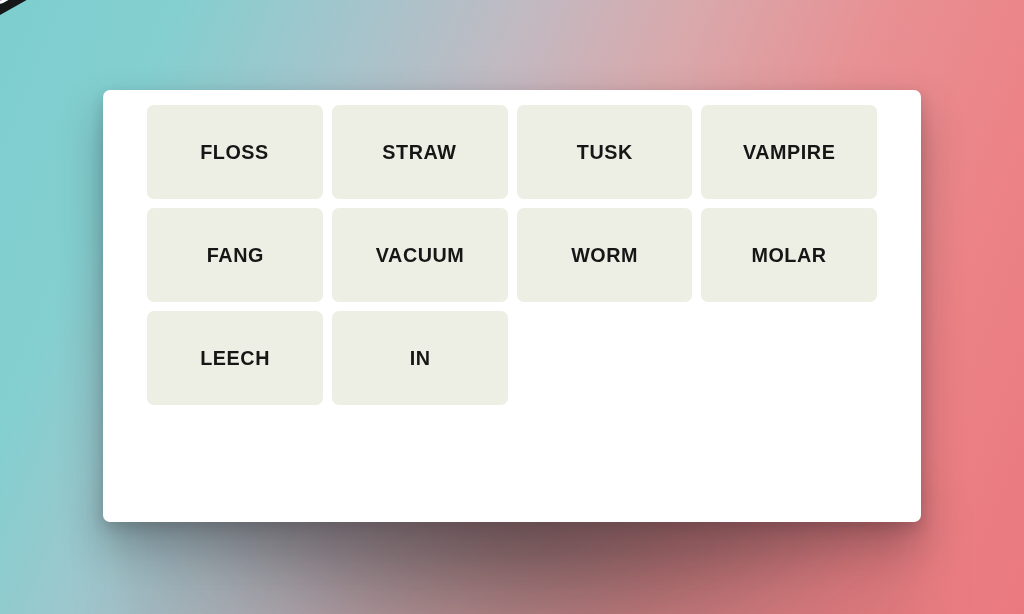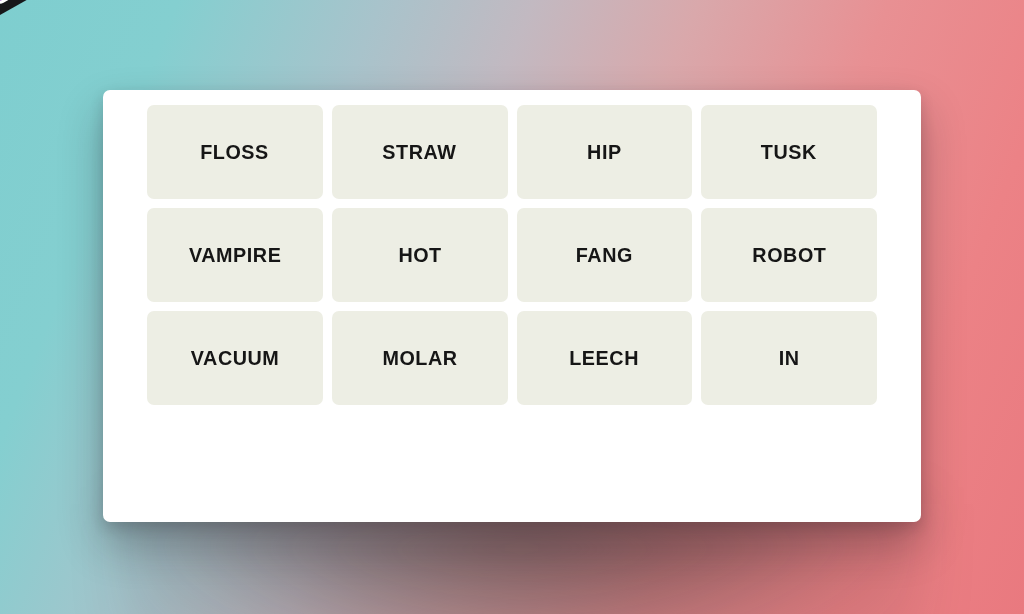--- a/index.html
+++ b/index.html
@@ -153,43 +153,37 @@
   <div class="card">
     <div class="grid">
 
       <div class="tile">
         <span class="tile-label">FLOSS</span>
       </div>
       <div class="tile">
         <span class="tile-label">STRAW</span>
       </div>
       <div class="tile">
-        <span class="tile-label">HIP</span>
-      </div>
-      <div class="tile">
         <span class="tile-label">TUSK</span>
       </div>
 
       <div class="tile">
         <span class="tile-label">VAMPIRE</span>
       </div>
       <div class="tile">
-        <span class="tile-label">HOT</span>
-      </div>
-      <div class="tile">
         <span class="tile-label">FANG</span>
       </div>
 
       <div class="tile">
-        <span class="tile-label">ROBOT</span>
-      </div>
-      <div class="tile">
         <span class="tile-label">VACUUM</span>
       </div>
 
+      <div class="tile">
+        <span class="tile-label">WORM</span>
+      </div>
       <div class="tile">
         <span class="tile-label">MOLAR</span>
       </div>
       <div class="tile">
         <span class="tile-label">LEECH</span>
       </div>
       <div class="tile">
         <span class="tile-label">IN</span>
       </div>
 

